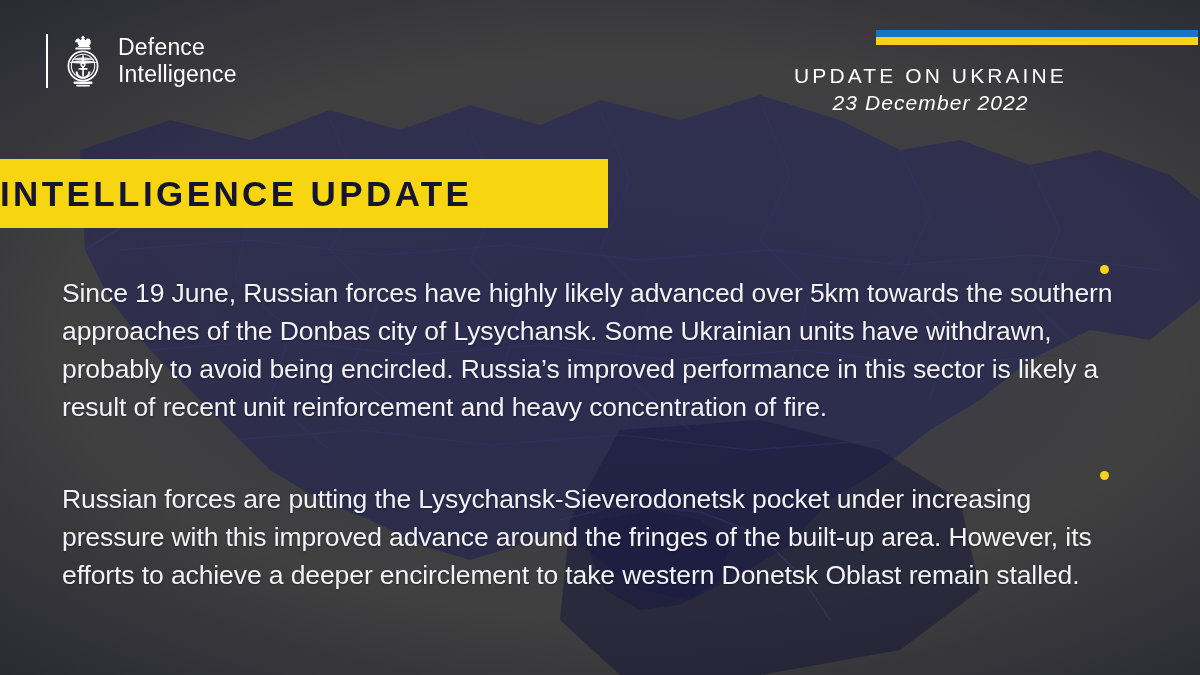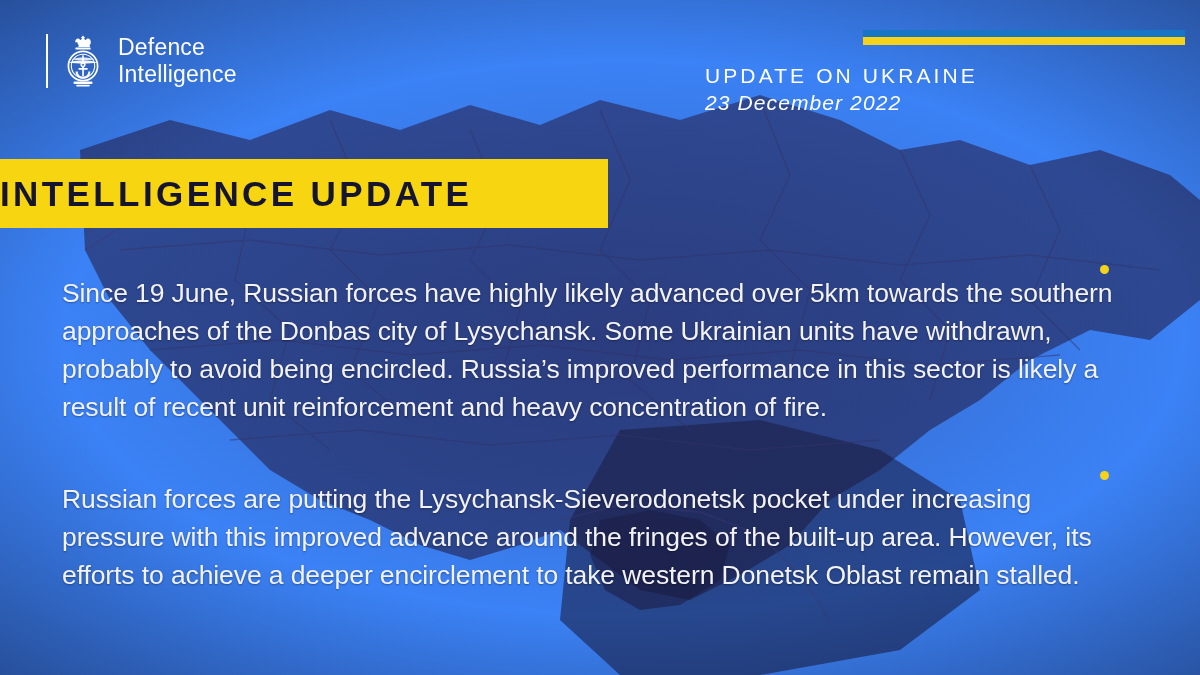--- a/index.html
+++ b/index.html
@@ -7,21 +7,21 @@
   html, body {
     width:1200px; height:675px;
     overflow:hidden;
     background:#16163a;
     font-family:"Liberation Sans", sans-serif;
   }
 
   #poster {
     position:relative;
     width:1200px; height:675px;
-    background:#3b82f6;
+    background:#404040;
     overflow:hidden;
   }
 
   
   #map-layer {
     position:absolute; inset:0;
     pointer-events:none;
   }
   #map-layer svg { display:block; width:100%; height:100%; }
 
@@ -48,22 +48,22 @@
     color:#ffffff;
     font-size:23px;
     line-height:27px;
     font-weight:400;
     letter-spacing:0.2px;
     white-space:nowrap;
   }
 
   
   #header-right {
-    position:absolute; right:15px; top:30px;
-    text-align:left;
+    position:absolute; right:2px; top:30px;
+    text-align:center;
     width:480px;
   }
   #flag-bar {
     height:15px;
     width:322px;
     margin-left:auto;
     margin-bottom:18px;
   }
   #flag-blue { height:7px; background:#1874c4; }
   #flag-yellow { height:8px; background:#f5d31a; }

